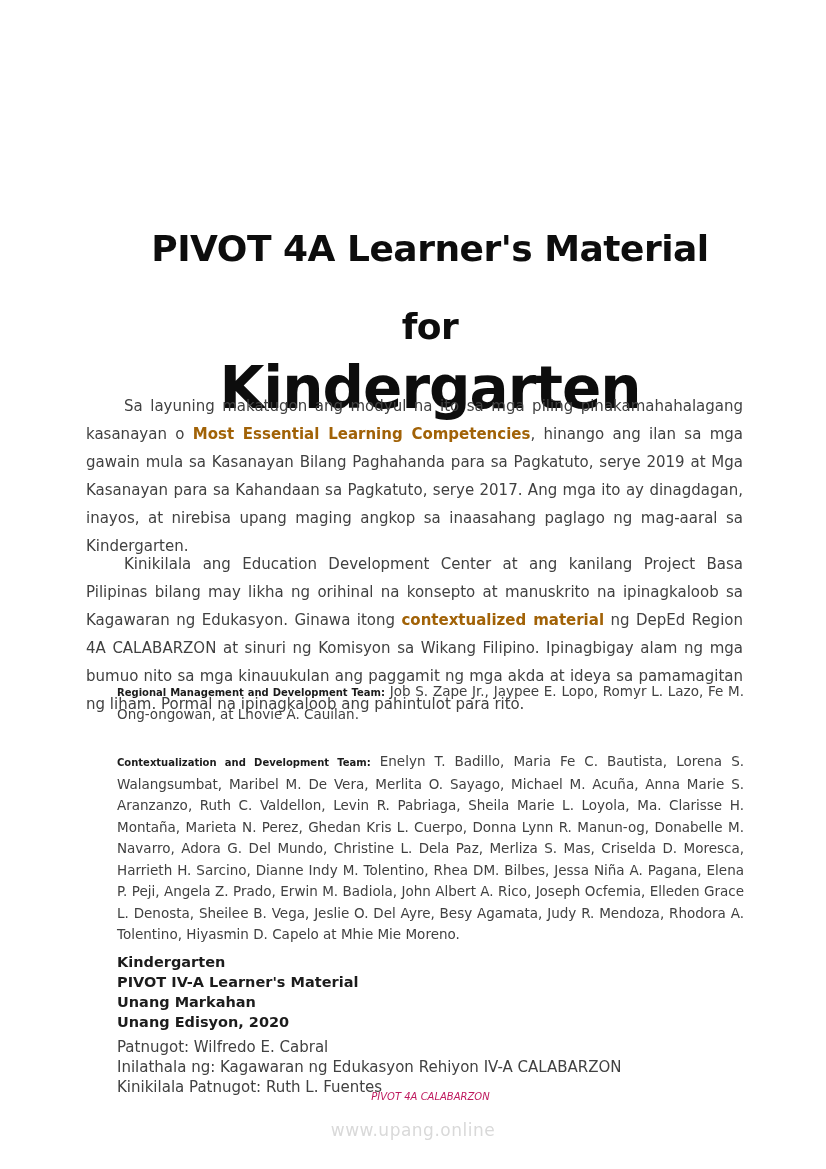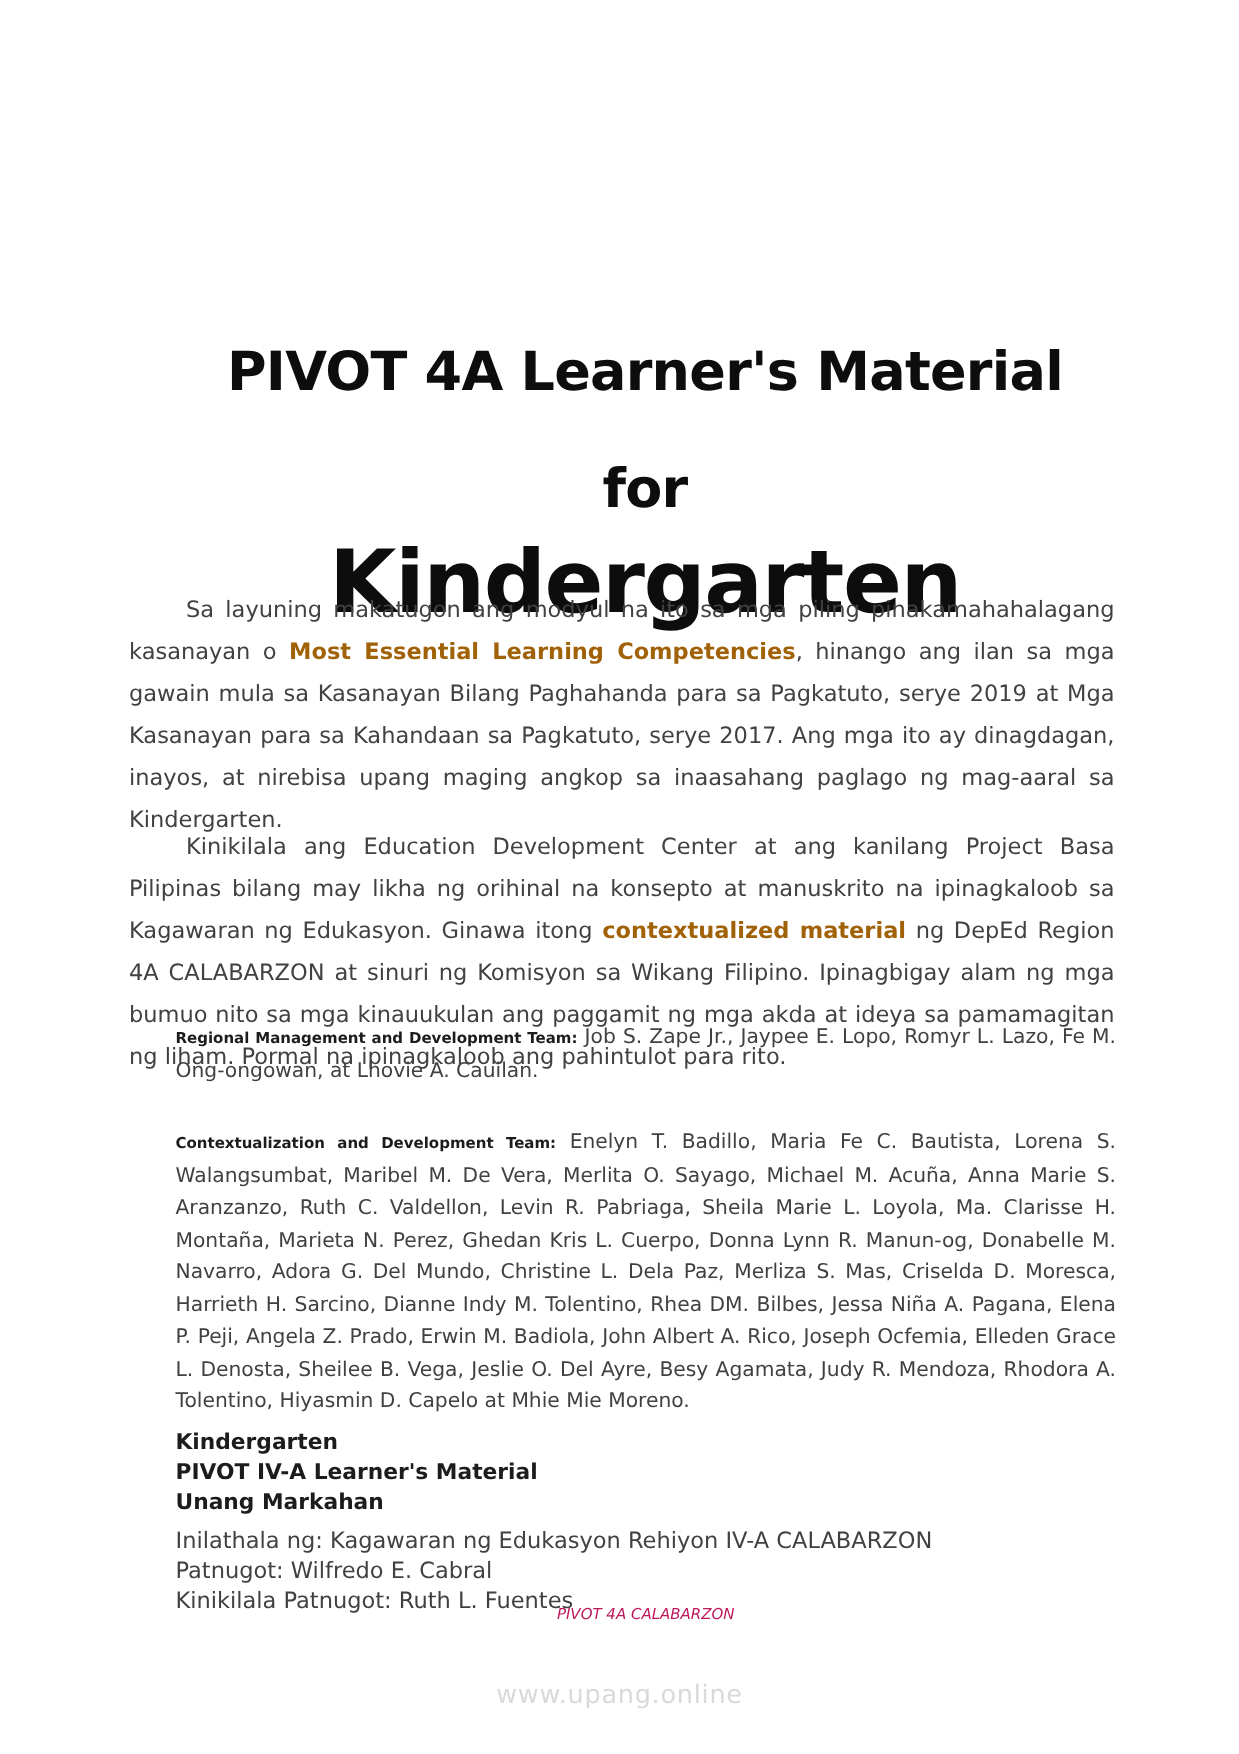--- a/index.html
+++ b/index.html
@@ -143,25 +143,26 @@
 
     <p class="team-para">
       <b class="team-label">Contextualization and Development Team:</b>
       <span>Enelyn T. Badillo, Maria Fe C. Bautista, Lorena S. Walangsumbat, Maribel M. De Vera, Merlita O. Sayago, Michael M. Acuña, Anna Marie S. Aranzanzo, Ruth C. Valdellon,  Levin R. Pabriaga, Sheila Marie L. Loyola, Ma. Clarisse H. Montaña, Marieta N. Perez, Ghedan Kris L. Cuerpo, Donna Lynn R. Manun-og, Donabelle M. Navarro, Adora G. Del Mundo, Christine L. Dela Paz, Merliza S. Mas, Criselda D. Moresca, Harrieth H. Sarcino, Dianne Indy M. Tolentino, Rhea DM. Bilbes, Jessa Niña A. Pagana, Elena P. Peji, Angela Z. Prado, Erwin M. Badiola, John Albert A. Rico, Joseph Ocfemia, Elleden Grace L. Denosta, Sheilee B. Vega, Jeslie O. Del Ayre, Besy Agamata, Judy R. Mendoza, Rhodora A. Tolentino, Hiyasmin D. Capelo at Mhie Mie Moreno.</span>
     </p>
 
     <div class="edition-block">
       <div>Kindergarten</div>
       <div>PIVOT IV-A Learner's Material</div>
       <div>Unang Markahan</div>
+      <div>Unang Edisyon, 2020</div>
     </div>
 
     <div class="publication-block">
+      <div>Patnugot: Wilfredo E. Cabral</div>
       <div>Inilathala ng: Kagawaran ng Edukasyon Rehiyon IV-A CALABARZON</div>
-      <div>Patnugot: Wilfredo E. Cabral</div>
       <div>Kinikilala Patnugot: Ruth L. Fuentes</div>
     </div>
 
     <div class="footer-tagline">PIVOT 4A CALABARZON</div>
 
   </section>
 
   <div class="watermark">www.upang.online</div>
 
 </div>

